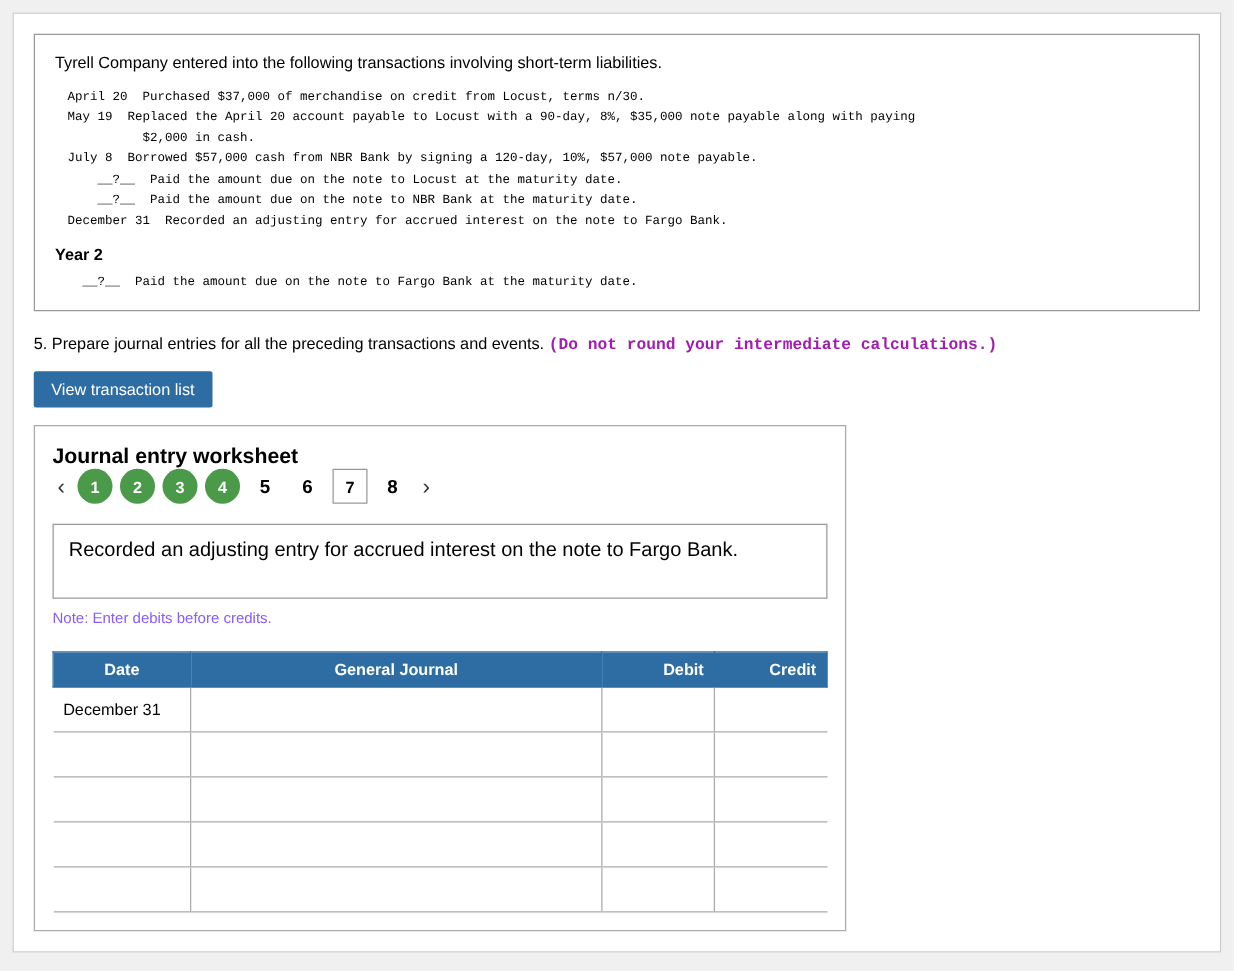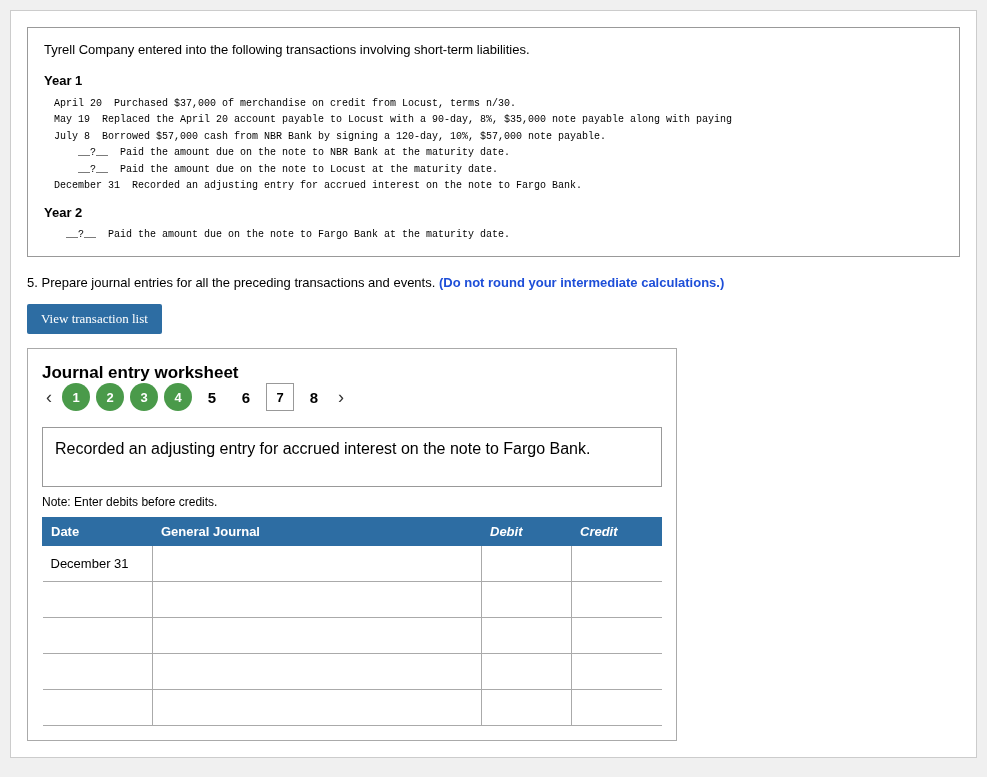--- a/index.html
+++ b/index.html
@@ -41,32 +41,32 @@
       line-height: 1.65;
       margin-left: 10px;
     }
     .question-text {
       font-size: 13px;
       margin-bottom: 12px;
       line-height: 1.5;
     }
     .question-text .bold-orange {
       font-weight: bold;
-      color: #1d4ed8;
+      color: #a21caf;
+      font-family: Liberation Mono, monospace;
     }
     .view-btn {
       background: #2d6da3;
       color: #fff;
       border: none;
       padding: 7px 14px;
       font-size: 13px;
       cursor: pointer;
       margin-bottom: 14px;
       border-radius: 2px;
-      font-family: Liberation Serif, serif;
     }
     .worksheet-container {
       border: 1px solid #aaa;
       padding: 14px;
       max-width: 650px;
       background: #fff;
     }
     .worksheet-title {
       font-size: 17px;
       font-weight: bold;
@@ -114,41 +114,40 @@
       padding: 0 4px;
     }
     .description-box {
       border: 1px solid #999;
       padding: 12px;
       margin-bottom: 8px;
       min-height: 60px;
       font-size: 16px;
     }
     .note-text {
-      color: #000000;
+      color: #8b5cf6;
       font-size: 12px;
-      margin-bottom: 8px;
+      margin-bottom: 20px;
     }
     .journal-table {
       width: 100%;
       border-collapse: collapse;
       font-size: 13px;
     }
     .journal-table thead tr {
       background: #2d6da3;
       color: #fff;
     }
     .journal-table thead th {
       padding: 6px 8px;
-      text-align: left;
+      text-align: center;
       border: 1px solid #2d6da3;
     }
     .journal-table thead th.center {
-      text-align: left;
-      font-style: italic;
+      text-align: right;
     }
     .journal-table tbody tr {
       border-bottom: 1px solid #aaa;
     }
     .journal-table tbody td {
       padding: 5px 8px;
       border-right: 1px solid #aaa;
       height: 36px;
     }
     .journal-table tbody td:last-child {
@@ -159,27 +158,27 @@
     .col-credit { width: 90px; }
   </style>
 </head>
 <body>
 
 <div class="main-container">
 
   
   <div class="info-box">
     <div class="intro">Tyrell Company entered into the following transactions involving short-term liabilities.</div>
-    <div class="year-header">Year 1</div>
     <div class="transaction-block">
       <div>April 20&nbsp; Purchased $37,000 of merchandise on credit from Locust, terms n/30.</div>
       <div>May 19&nbsp; Replaced the April 20 account payable to Locust with a 90-day, 8%, $35,000 note payable along with paying</div>
+      <div>&nbsp;&nbsp;&nbsp;&nbsp;&nbsp;&nbsp;&nbsp;&nbsp;&nbsp;&nbsp;$2,000 in cash.</div>
       <div>July 8&nbsp; Borrowed $57,000 cash from NBR Bank by signing a 120-day, 10%, $57,000 note payable.</div>
+      <div>&nbsp;&nbsp;&nbsp;&nbsp;__?__&nbsp; Paid the amount due on the note to Locust at the maturity date.</div>
       <div>&nbsp;&nbsp;&nbsp;&nbsp;__?__&nbsp; Paid the amount due on the note to NBR Bank at the maturity date.</div>
-      <div>&nbsp;&nbsp;&nbsp;&nbsp;__?__&nbsp; Paid the amount due on the note to Locust at the maturity date.</div>
       <div>December 31&nbsp; Recorded an adjusting entry for accrued interest on the note to Fargo Bank.</div>
     </div>
     <div class="year-header">Year 2</div>
     <div class="transaction-block">
       <div>&nbsp;&nbsp;__?__&nbsp; Paid the amount due on the note to Fargo Bank at the maturity date.</div>
     </div>
   </div>
 
   
   <div class="question-text">

